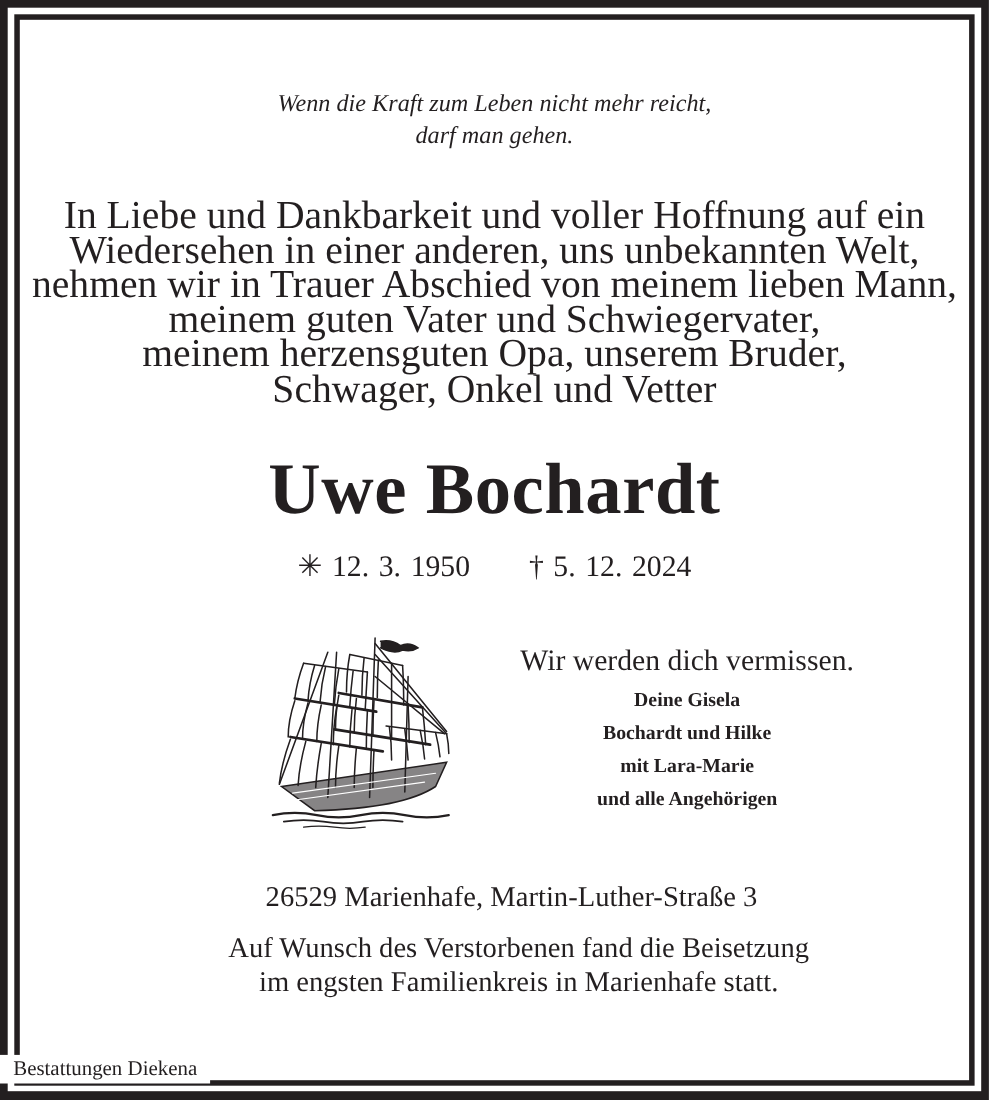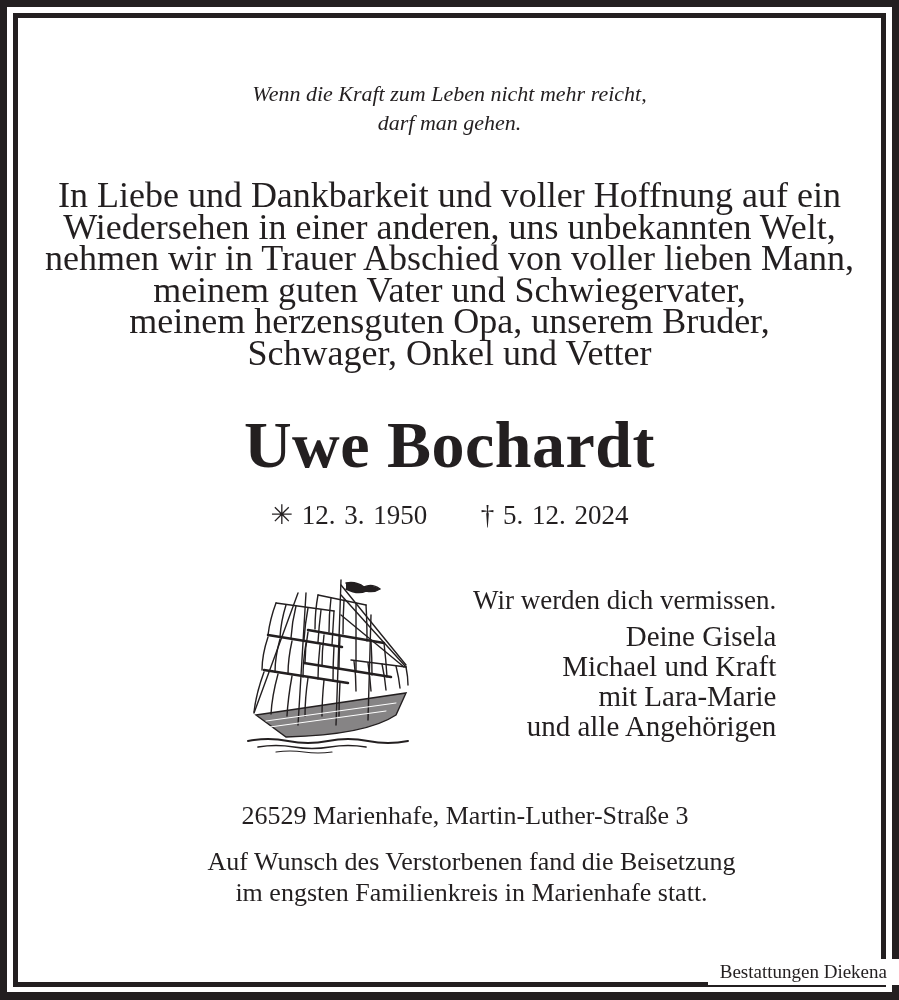--- a/index.html
+++ b/index.html
@@ -16,22 +16,21 @@
     background: #fff;
   }
   .inner-frame {
     position: absolute; left: 13px; top: 13px; width: 873px; height: 974px;
     box-sizing: border-box;
     border: 5px solid #231f20;
     background: #fff;
   }
   .footer-label {
     position: absolute; left: 0; right: 0; top: 959px;
-    text-align: right;
-    margin-left: 24px;
+    text-align: left;
   }
   .footer-label span {
     display: inline-block;
     background: #fff;
     padding: 0 12px;
     font-size: 19px;
     line-height: 26px;
   }
   .content {
     position: absolute; left: 0; right: 0; top: 0;
@@ -54,24 +53,24 @@
   .dates {
     position: absolute; left: 0; right: 0; top: 498px;
     font-size: 27px; line-height: 34px;
     word-spacing: 2px;
   }
   .dates .sep { display: inline-block; width: 36px; }
   .ship {
     position: absolute; left: 246px; top: 575px; width: 170px; height: 180px;
   }
   .signoff {
-    position: absolute; left: 473px; top: 583px; text-align: right;
+    position: absolute; left: 473px; top: 583px; text-align: center;
   }
   .signoff .miss { font-size: 27px; line-height: 34px; margin-bottom: 4px; }
-  .signoff .fam { font-size: 29px; font-weight: normal; line-height: 30px; }
+  .signoff .fam { font-size: 18px; font-weight: bold; line-height: 30px; }
   .address {
     position: absolute; left: 0; right: 0; top: 800px;
     font-size: 26px; line-height: 32px; margin-left: 31px;
   }
   .notice {
     position: absolute; left: 0; right: 0; top: 846px;
     font-size: 26px; line-height: 31px; padding-left: 44px;
   }
 </style>
 </head>
@@ -83,21 +82,21 @@
 <div class="content">
 
   <div class="motto">
     <div>Wenn die Kraft zum Leben nicht mehr reicht,</div>
     <div>darf man gehen.</div>
   </div>
 
   <div class="intro">
     <div>In Liebe und Dankbarkeit und voller Hoffnung auf ein</div>
     <div>Wiedersehen in einer anderen, uns unbekannten Welt,</div>
-    <div>nehmen wir in Trauer Abschied von voller lieben Mann,</div>
+    <div>nehmen wir in Trauer Abschied von meinem lieben Mann,</div>
     <div>meinem guten Vater und Schwiegervater,</div>
     <div>meinem herzensguten Opa, unserem Bruder,</div>
     <div>Schwager, Onkel und Vetter</div>
   </div>
 
   <div class="name">Uwe Bochardt</div>
 
   <div class="dates">
     <span>✳</span>
     <span>12. 3. 1950</span>
@@ -169,21 +168,21 @@
 
       <path d="M2 166 q20 -4 40 0 q20 4 40 0 q20 -4 40 0 q20 4 40 0" stroke-width="2"></path>
       <path d="M12 172 q18 -3 36 0 q18 3 36 0 q18 -3 36 0" stroke-width="1.6"></path>
       <path d="M30 177 q14 -2 28 0 q14 2 28 0" stroke-width="1.2"></path>
     </svg>
   </div>
 
   <div class="signoff">
     <div class="miss">Wir werden dich vermissen.</div>
     <div class="fam">Deine Gisela</div>
-    <div class="fam">Michael und Kraft</div>
+    <div class="fam">Bochardt und Hilke</div>
     <div class="fam">mit Lara-Marie</div>
     <div class="fam">und alle Angehörigen</div>
   </div>
 
   <div class="address">26529 Marienhafe, Martin-Luther-Straße 3</div>
 
   <div class="notice">
     <div>Auf Wunsch des Verstorbenen fand die Beisetzung</div>
     <div>im engsten Familienkreis in Marienhafe statt.</div>
   </div>

